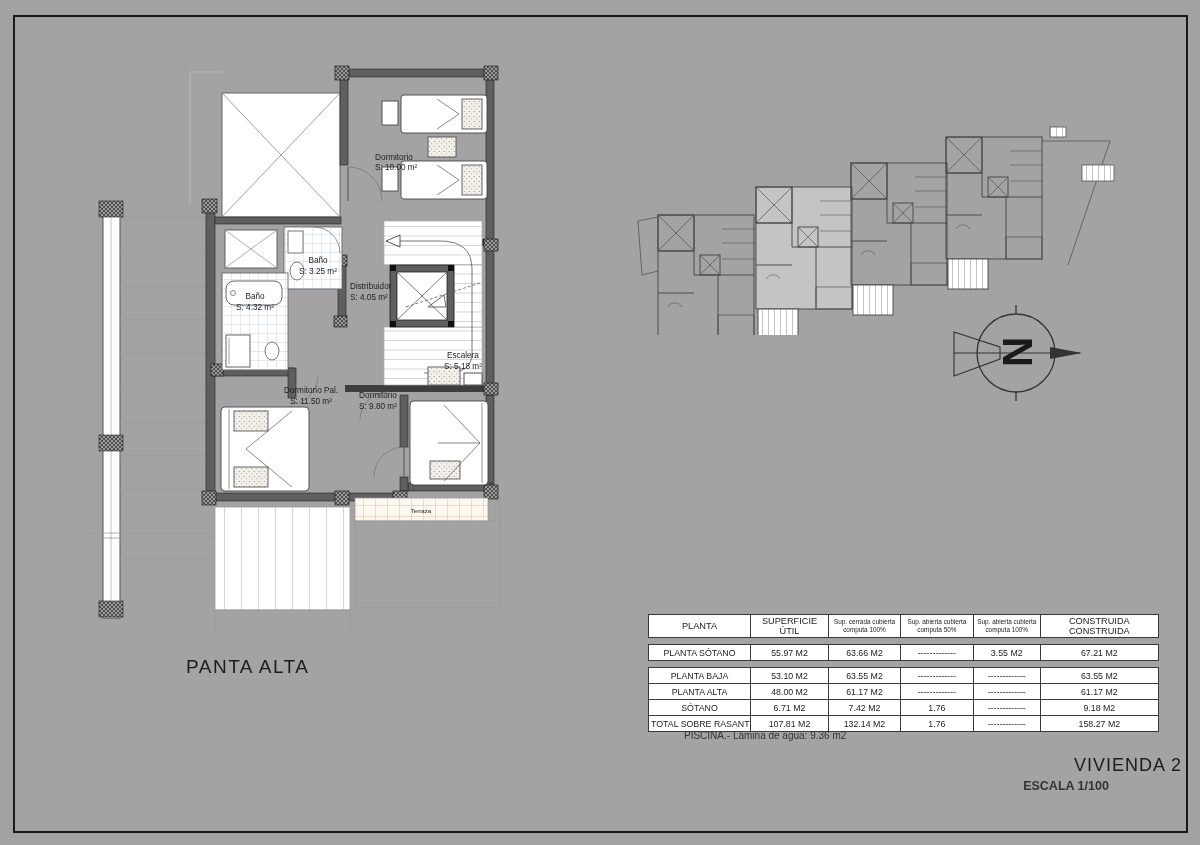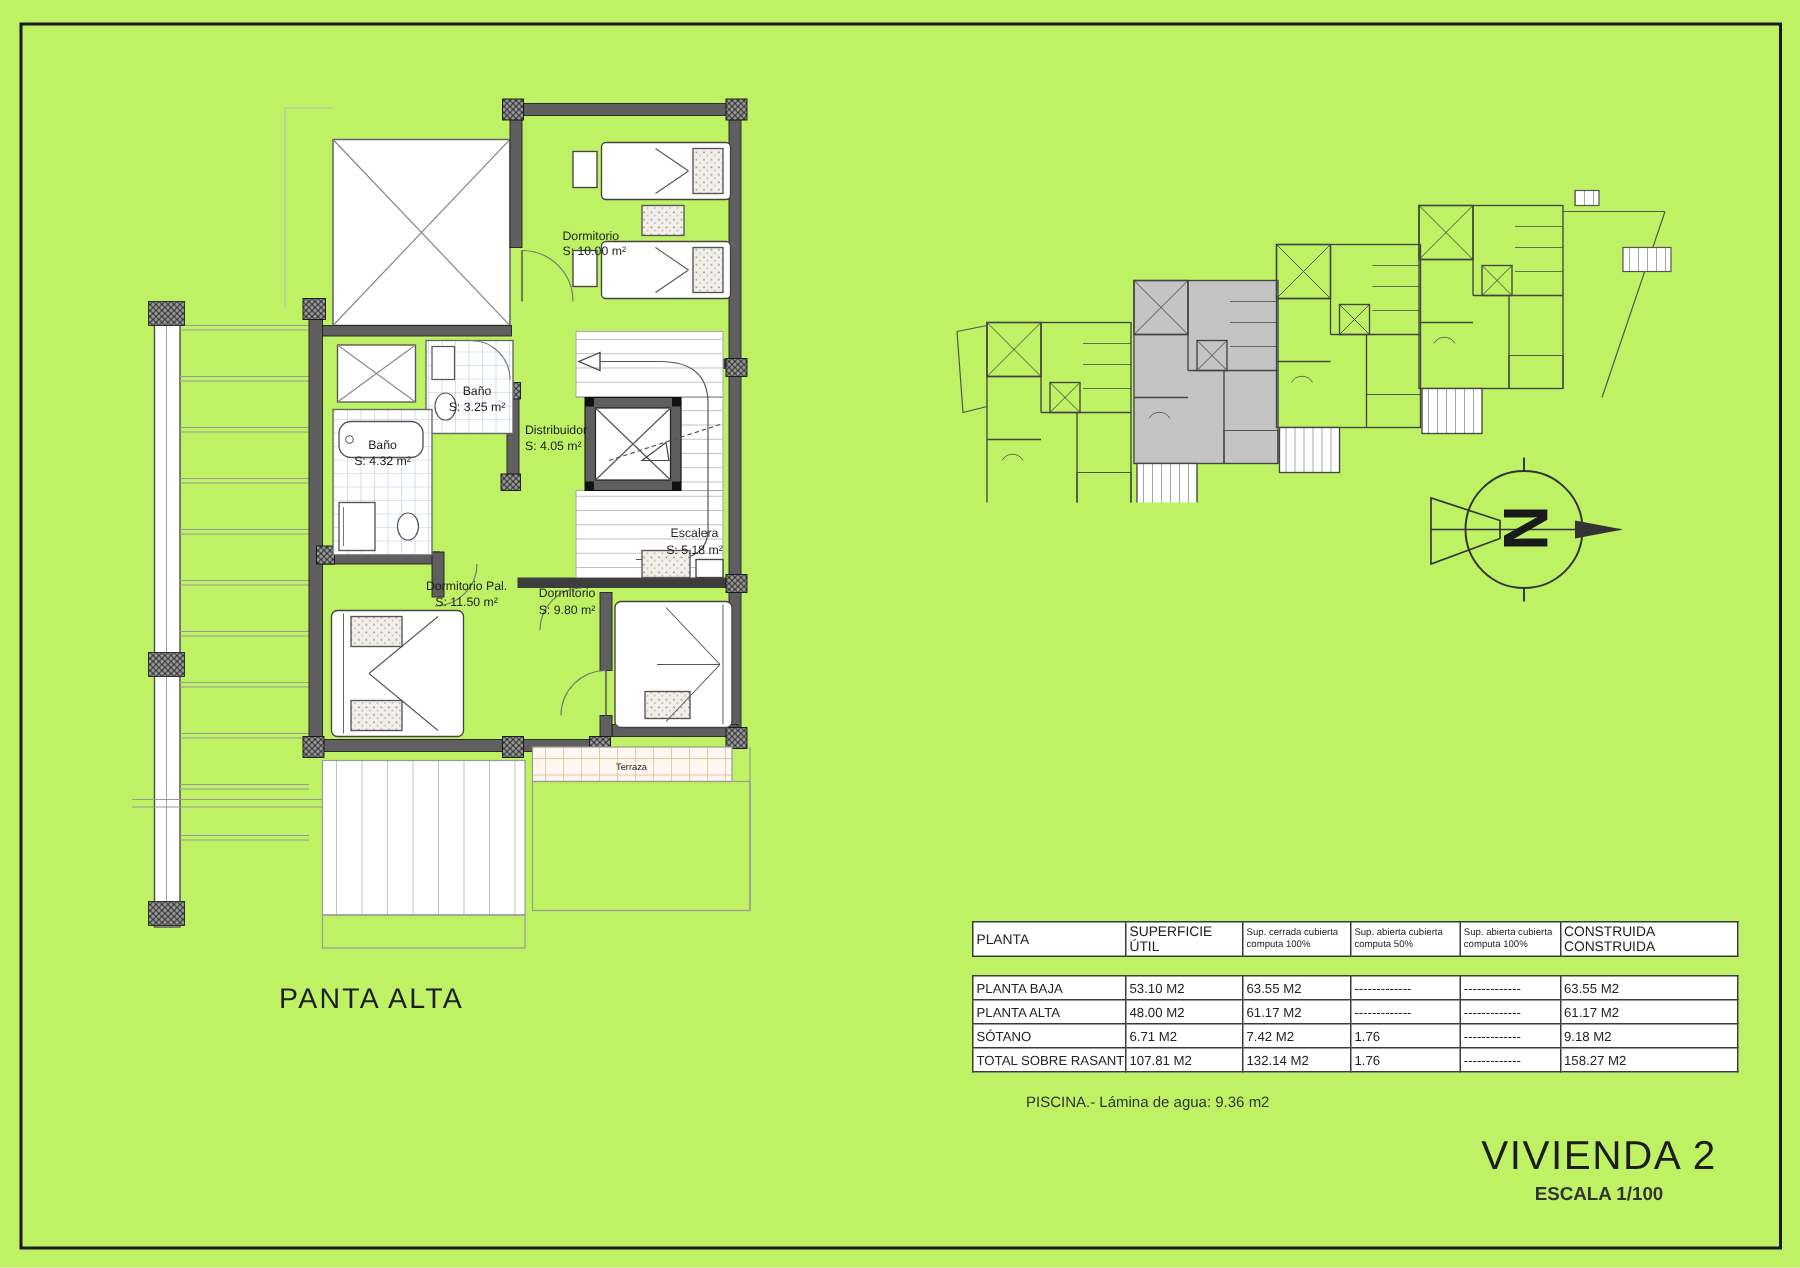--- a/index.html
+++ b/index.html
@@ -1,28 +1,28 @@
 <!DOCTYPE html>
 <html><head>
 <meta charset="utf-8">
 <style>
   html,body{margin:0;padding:0;background:#e8e8e8;font-family:"Liberation Sans",sans-serif;}
-  .page{position:relative;width:1200px;height:845px;background:#bef264;overflow:hidden;color:#222;}
+  .page{position:relative;width:1200px;height:845px;background:#a3a3a3;overflow:hidden;color:#222;}
   .frame{position:absolute;left:13px;top:15px;width:1171px;height:814px;border:2px solid #1a1a1a;}
   .abs{position:absolute;}
   .plan-title{left:186px;top:641px;font-size:19px;letter-spacing:1.5px;color:#1d1d1d;margin-top:15px;}
   .note{left:684px;top:730px;font-size:10px;color:#333;}
   .title-block{left:950px;top:755px;width:232px;text-align:center;}
-  .title-block .big{font-size:27px;color:#1d1d1d;letter-spacing:1px;}
+  .title-block .big{font-size:18px;color:#1d1d1d;letter-spacing:1px;text-align:right;}
   .title-block .scale{font-size:12.5px;margin-top:3px;color:#333;font-weight:bold;}
 
   
   .tblwrap{left:648px;top:614px;width:511px;}
   .tblwrap table{border-collapse:collapse;table-layout:fixed;width:511px;background:#fff;}
-  .tblwrap td{border:1px solid #3a3a3a;vertical-align:middle;
+  .tblwrap td{border:1px solid #3a3a3a;text-align:center;vertical-align:middle;
               font-size:8.8px;color:#222;padding:1px 2px;overflow:hidden;white-space:nowrap;}
   .tblwrap .hdr td{white-space:normal;}
   .tblwrap .hdr .h-big{font-size:9.2px;height:20px;}
   .tblwrap .hdr .h-small{font-size:6.4px;line-height:1.25;height:20px;}
   .tblwrap .gap{height:6px;}
   .tblwrap .r td{height:13px;}
   svg text{font-family:"Liberation Sans",sans-serif;}
 </style>
 </head>
 <body>
@@ -289,20 +289,40 @@
         <td class="h-big">PLANTA</td>
         <td class="h-big">SUPERFICIE ÚTIL</td>
         <td class="h-small">Sup. cerrada cubierta computa 100%</td>
         <td class="h-small">Sup. abierta cubierta computa 50%</td>
         <td class="h-small">Sup. abierta cubierta computa 100%</td>
         <td class="h-big">CONSTRUIDA CONSTRUIDA</td>
       </tr>
     </tbody>
       </table>
     <div class="gap"></div>
+    <table>
+      <colgroup>
+          <col style="width:20%">
+          <col style="width:15.3%">
+          <col style="width:14.1%">
+          <col style="width:14.3%">
+          <col style="width:13.1%">
+          <col style="width:23.2%">
+        </colgroup>
+      <tbody>
+          <tr class="r">
+        <td>PLANTA SÓTANO</td>
+        <td>55.97 M2</td>
+        <td>63.66 M2</td>
+        <td>-------------</td>
+        <td>3.55 M2</td>
+        <td>67.21 M2</td>
+      </tr>
+    </tbody>
+      </table>
     <div class="gap"></div>
     <table>
       <colgroup>
           <col style="width:20%">
           <col style="width:15.3%">
           <col style="width:14.1%">
           <col style="width:14.3%">
           <col style="width:13.1%">
           <col style="width:23.2%">
         </colgroup>

